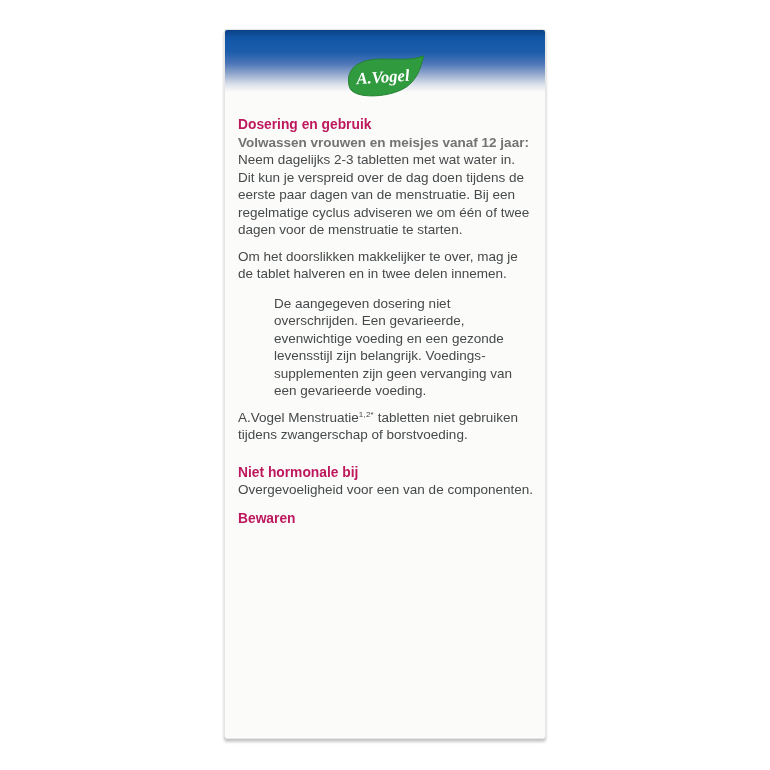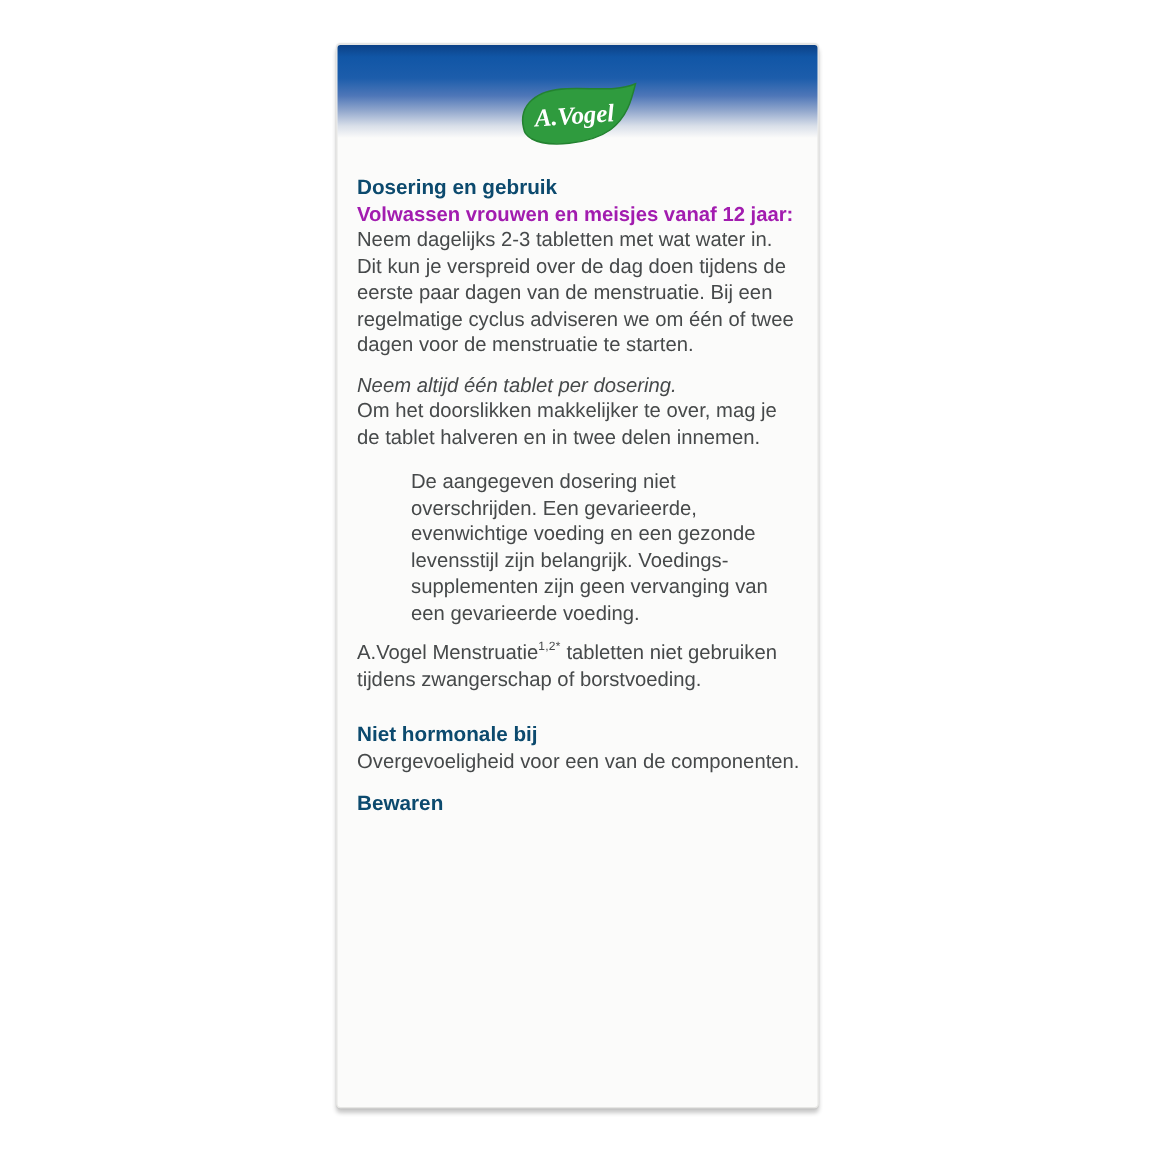--- a/index.html
+++ b/index.html
@@ -52,30 +52,30 @@
   .content {
     position: absolute;
     left: 0; top: 62px; right: 0;
     padding: 24px 12px 0 13px;
     color: #46494a;
     font-size: 13.5px;
     line-height: 17.5px;
     text-align: left;
   }
   .heading {
-    color: #0c4a6e;
+    color: #be185d;
     font-weight: bold;
     font-size: 13.8px;
   }
   .para { margin: 0 0 9px 0; }
   .mt-sm  { margin-top: 2px; margin-left: 36px; }
   .mt-md  { margin-top: 11px; }
   .mt-lg  { margin-top: 20px; }
   .mb-ital { margin-bottom: 12px; }
-  .bold-intro { font-weight: bold; color: #a21caf; }
+  .bold-intro { font-weight: bold; color: #737373; }
   .ital { }
   .ital-line { display: block; font-style: italic; }
   sup.ref {
     font-size: 8px;
     line-height: 0;
     vertical-align: super;
     letter-spacing: 0.2px;
   }
 </style>
 </head>
@@ -93,21 +93,21 @@
         <text x="57" y="41" text-anchor="middle" font-family="Liberation Serif, DejaVu Serif, serif" font-style="italic" font-weight="bold" font-size="25" fill="#ffffff" transform="rotate(-4 57 34)">A.Vogel</text>
       </svg>
     </div>
 
     <div class="content">
 
       <div class="heading">Dosering en gebruik</div>
 
       <p class="para"><span class="bold-intro">Volwassen vrouwen en meisjes vanaf 12 jaar:</span><span> Neem dagelijks </span><span class="ital">2-3 tabletten</span><span> met wat water in. Dit kun je verspreid over de dag doen tijdens de eerste paar dagen van de menstruatie. Bij een regelmatige cyclus adviseren we om één of twee dagen voor de menstruatie te starten.</span></p>
 
-      <p class="para mb-ital"><span class="ital-line">Neem altijd één tablet per dosering.</span><span>Om het doorslikken makkelijker te over, mag je de tablet halveren en in twee delen innemen.</span></p>
+      <p class="para mb-ital"><span>Om het doorslikken makkelijker te over, mag je de tablet halveren en in twee delen innemen.</span></p>
 
       <p class="para mt-sm">De aangegeven dosering niet overschrijden. Een gevarieerde, evenwichtige voeding en een gezonde levensstijl zijn belangrijk. Voedings­supplementen zijn geen vervanging van een gevarieerde voeding.</p>
 
 
       <p class="para"><span>A.Vogel Menstruatie</span><sup class="ref">1,2*</sup><span> tabletten niet gebruiken tijdens zwangerschap of borstvoeding.</span></p>
 
 
       <div class="heading mt-lg">Niet hormonale bij</div>
 
       <p class="para">Overgevoeligheid voor een van de compo­nenten.</p>

